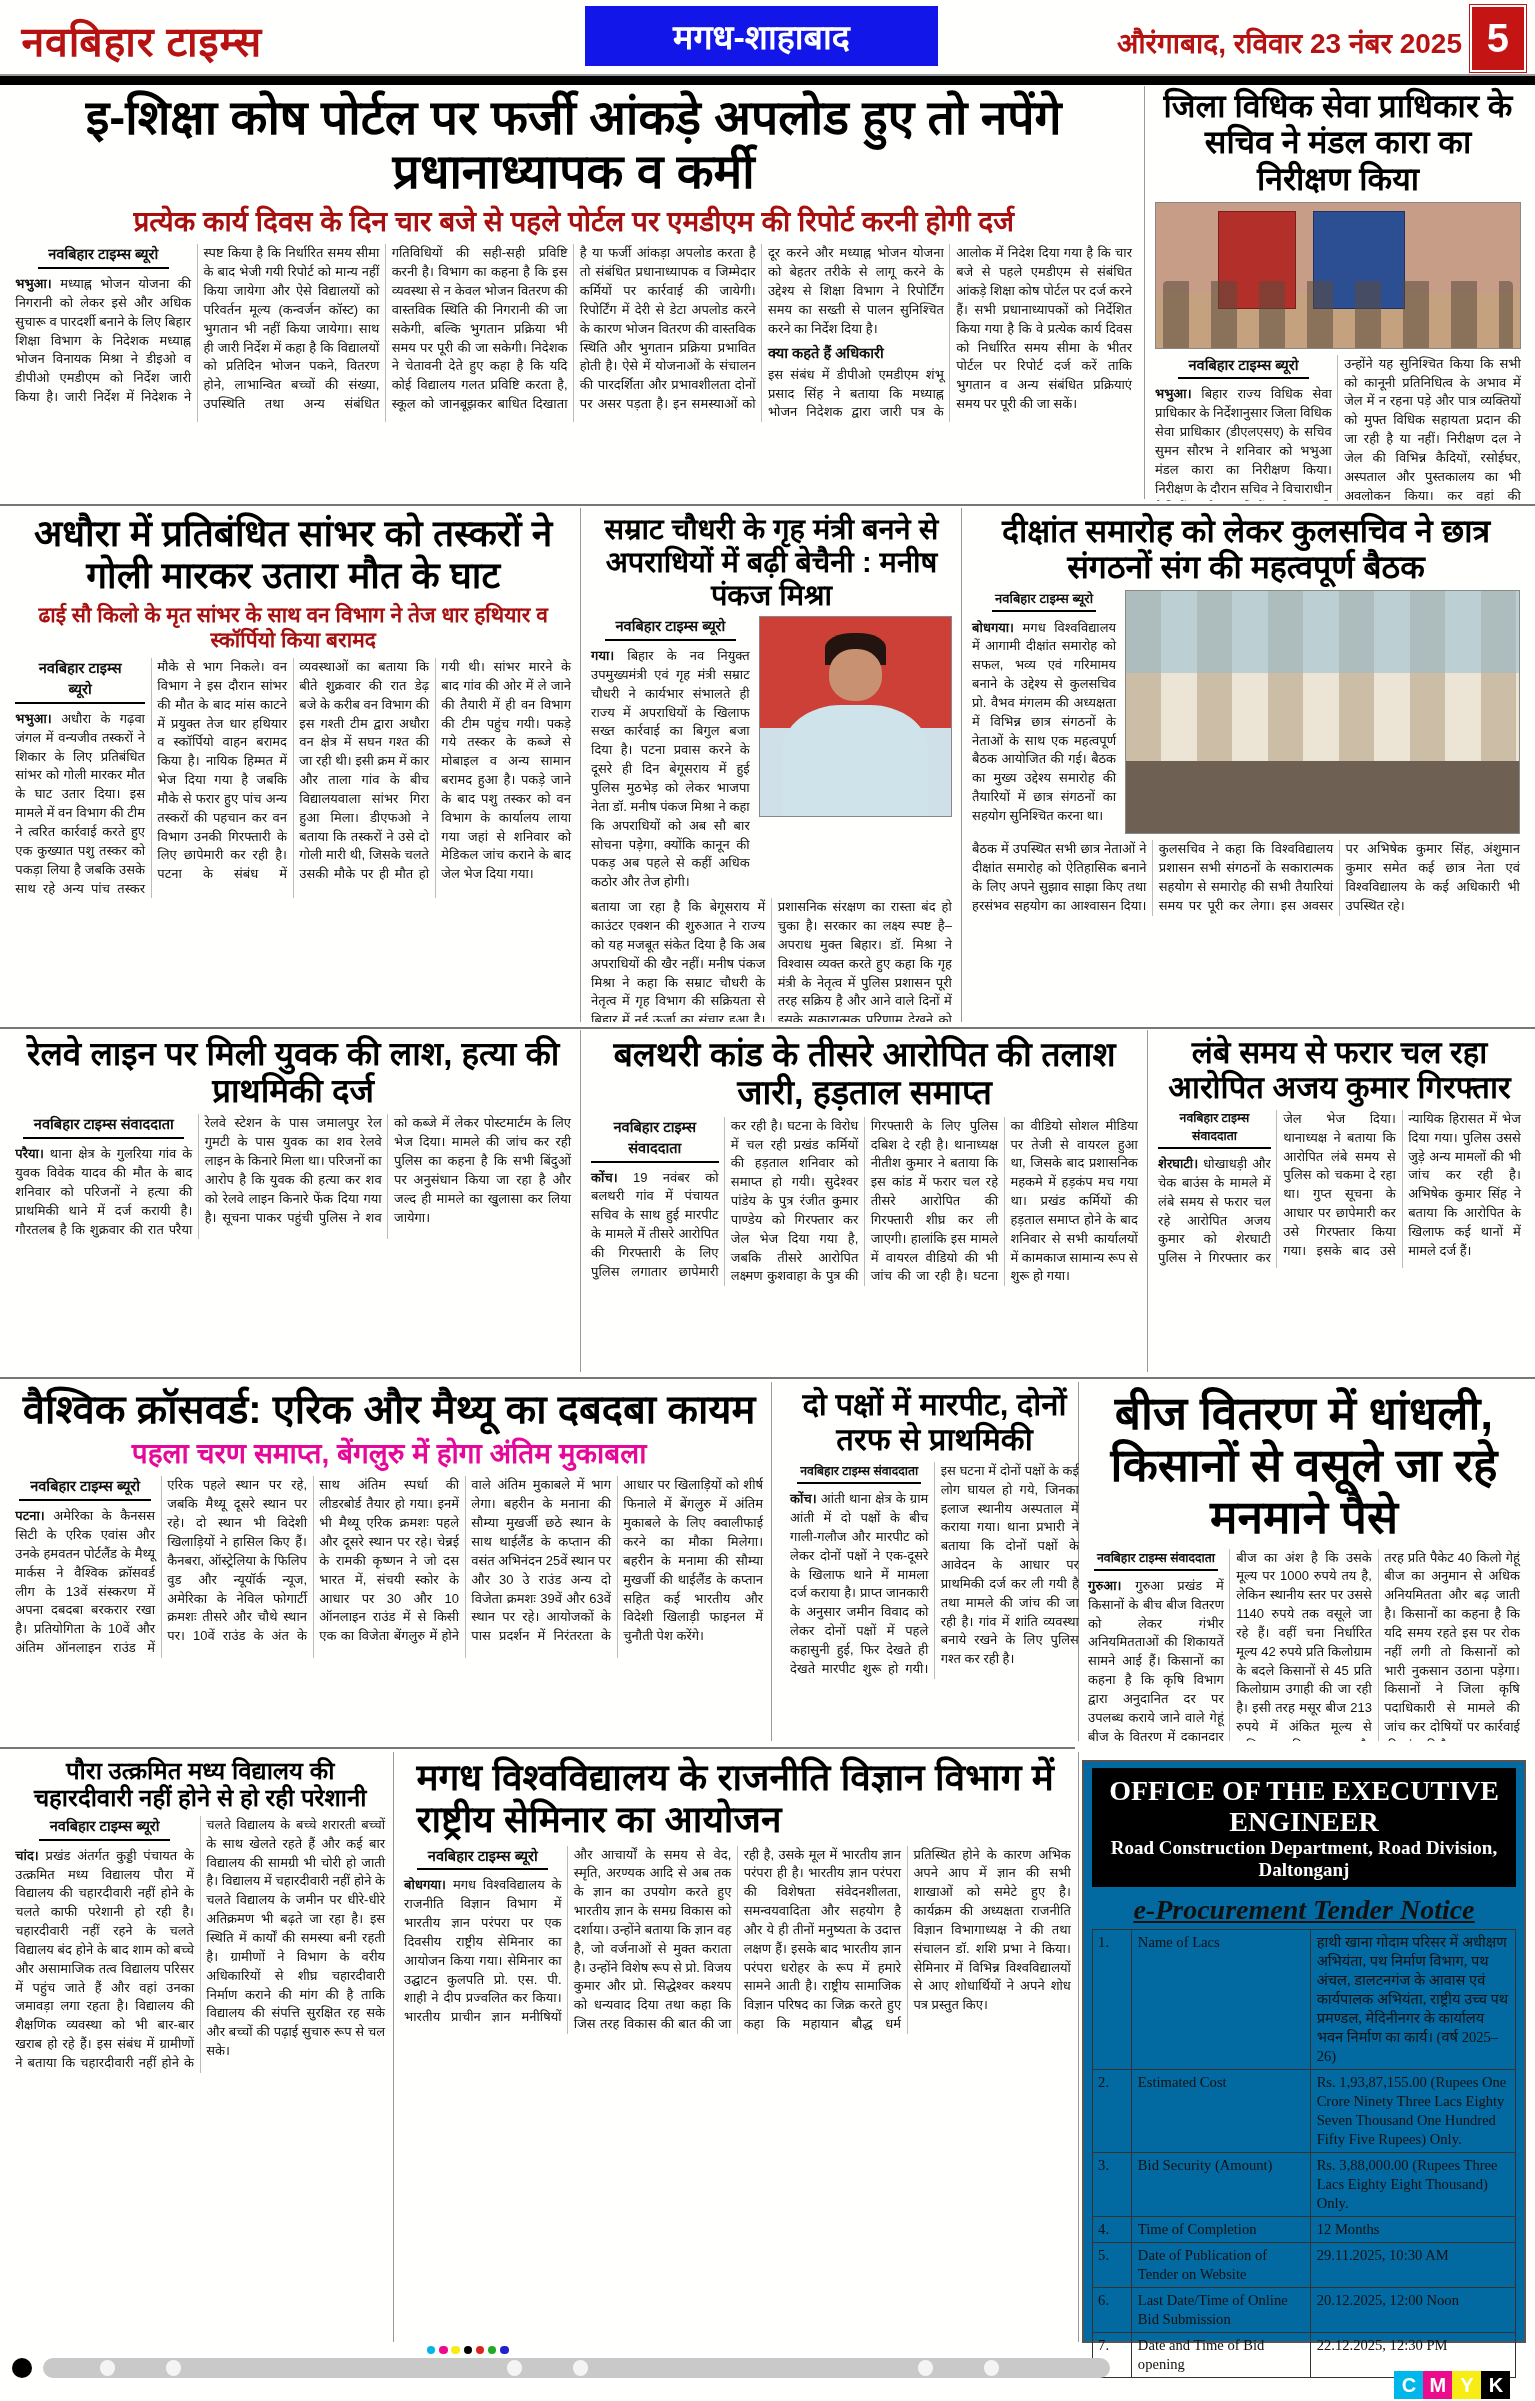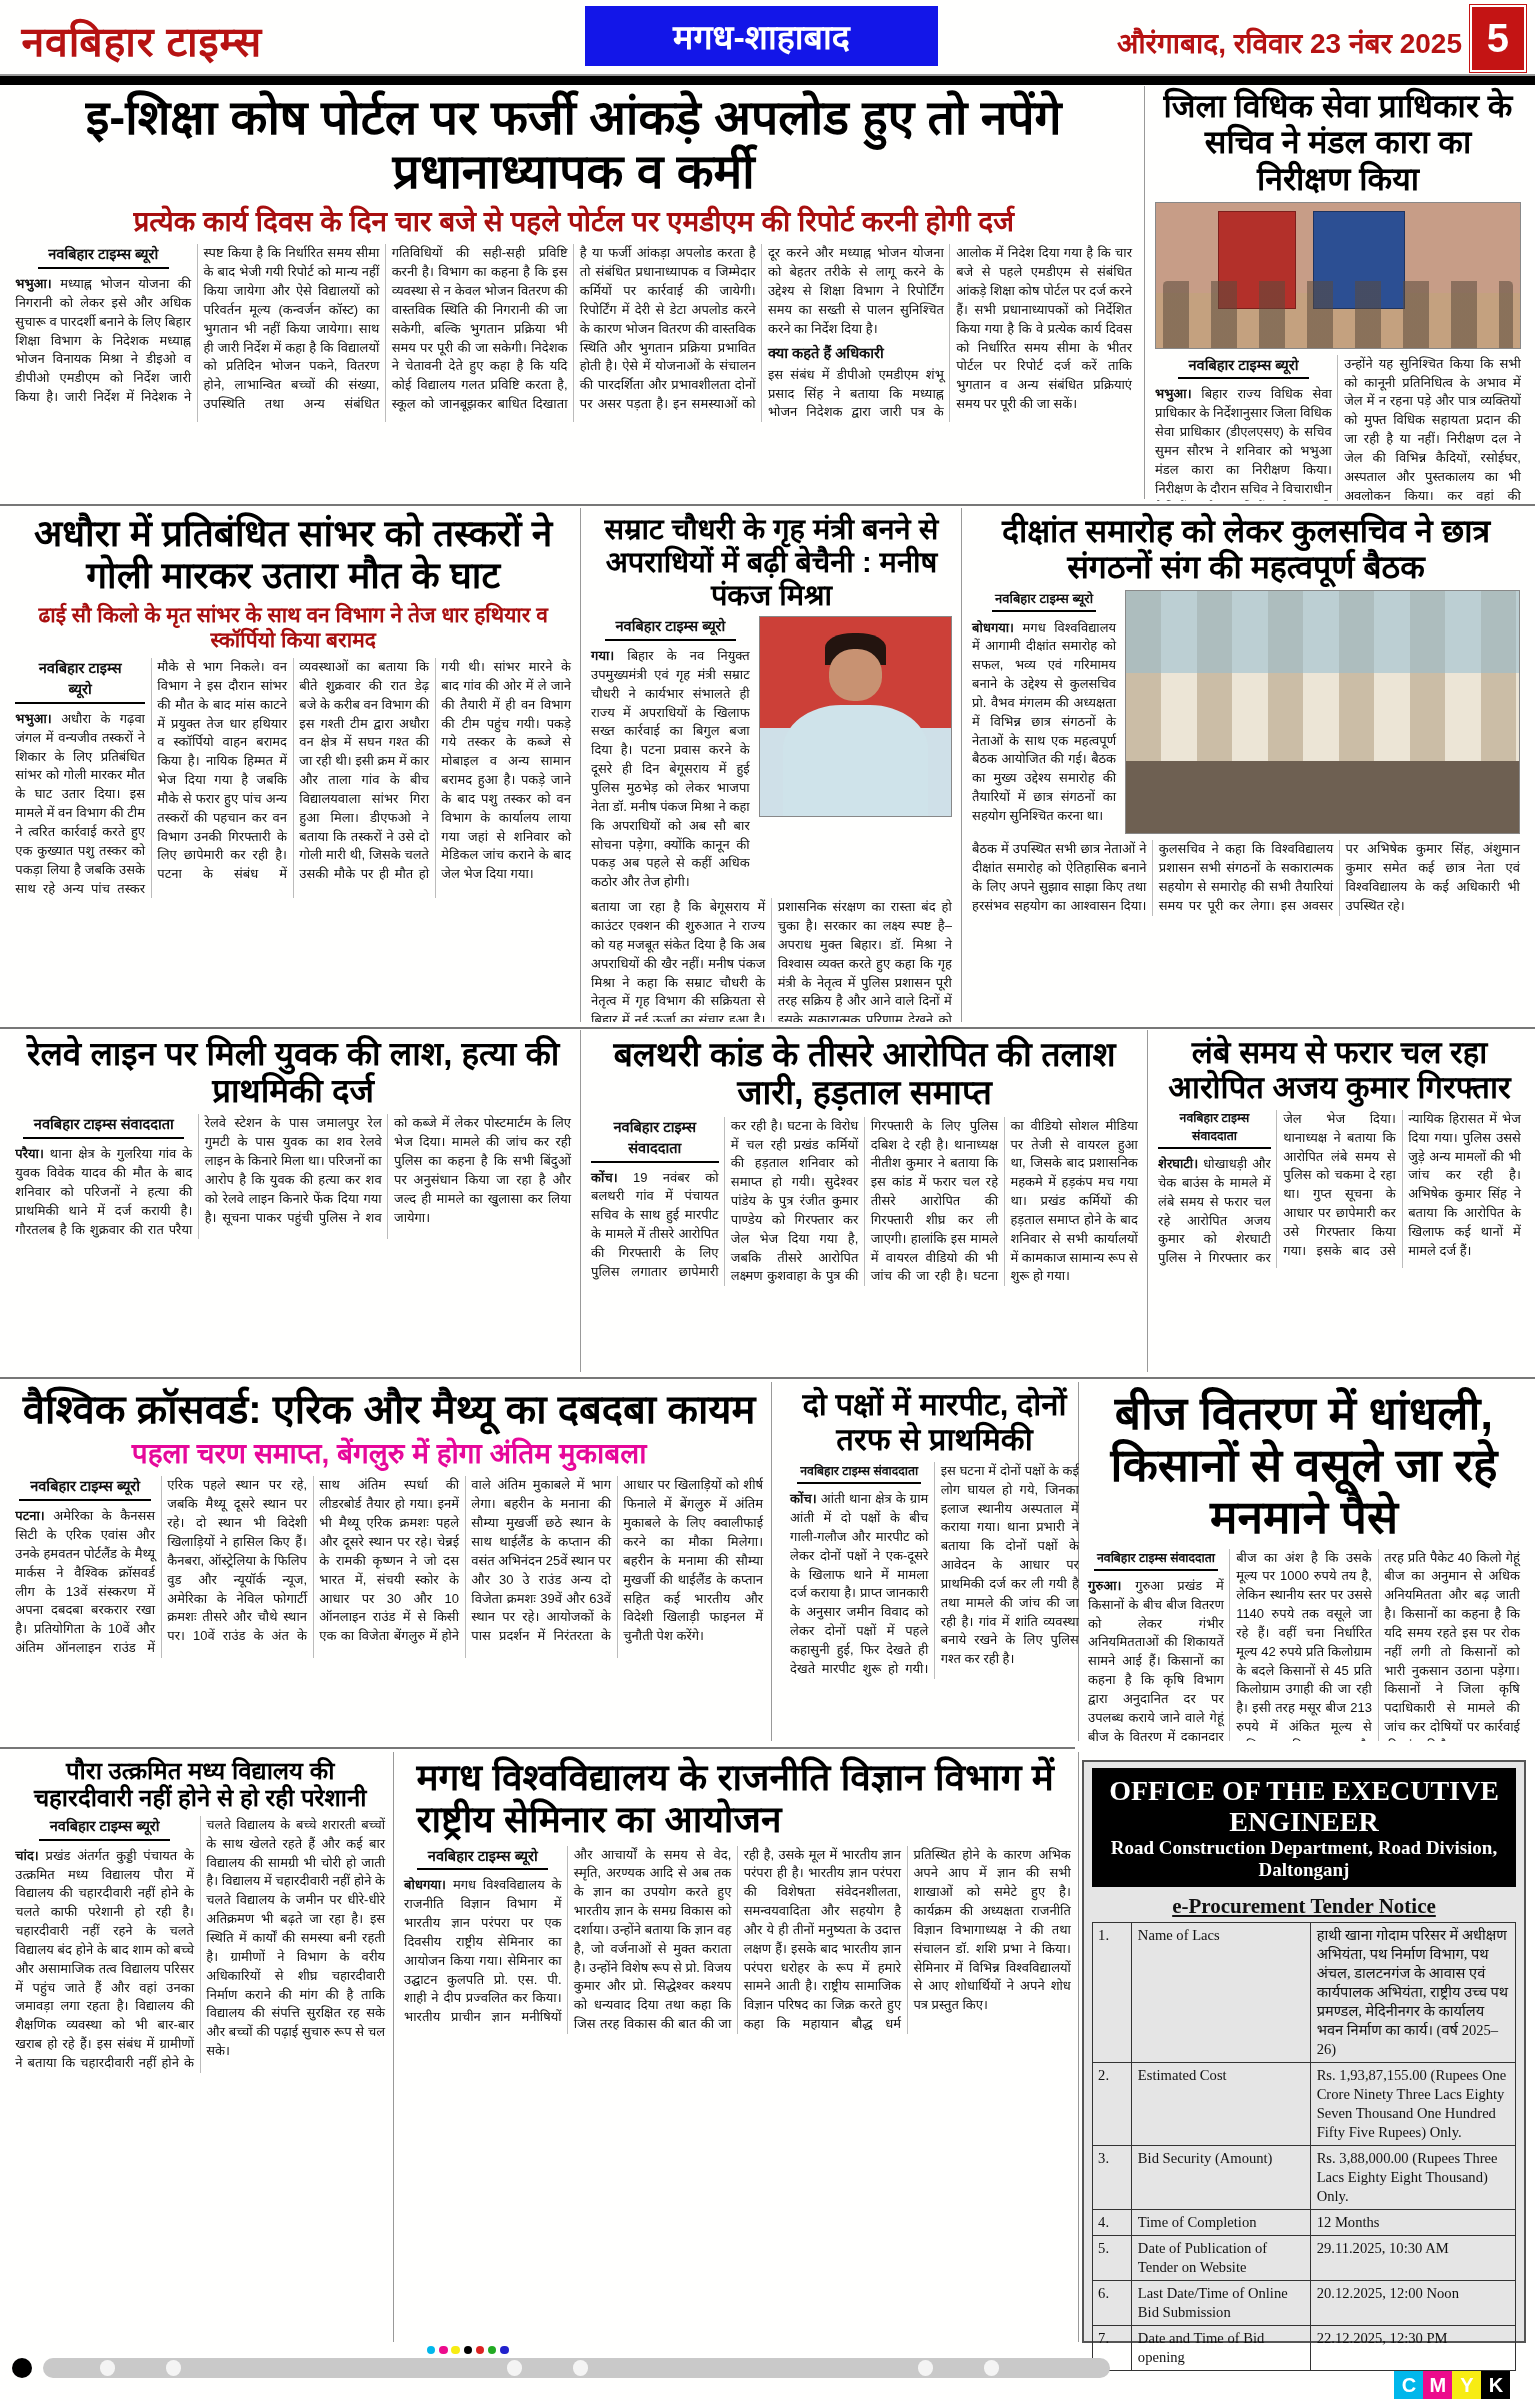--- a/index.html
+++ b/index.html
@@ -38,26 +38,26 @@
   .photo-jail .people{position:absolute;left:2%;bottom:0;width:96%;height:46%;
       background:repeating-linear-gradient(90deg,#5a4a3c 0 26px,transparent 26px 48px);opacity:.55;border-radius:4.6px 4.6px 0 0;}
   .photo-man{background:linear-gradient(180deg,#cc4038 0 56%,#cfe0e8 56% 100%);}
   .photo-man .hair{position:absolute;left:34%;top:8%;width:32%;height:16%;background:#23140f;border-radius:46% 46% 0 0;}
   .photo-man .face{position:absolute;left:36%;top:16%;width:28%;height:26%;background:#c89272;border-radius:46%;}
   .photo-man .shirt{position:absolute;left:12%;top:44%;width:76%;height:56%;background:#cfe3ea;border-radius:40% 40% 0 0;}
   .photo-meet{background:repeating-linear-gradient(90deg,#cbbda6 0 35px,#ece5d6 35px 71px);}
   .photo-meet .glass{position:absolute;left:0;top:0;width:100%;height:34%;background:rgba(150,190,210,.55);}
   .photo-meet .tble{position:absolute;left:0;bottom:0;width:100%;height:30%;background:#6e6052;}
   
-  .tender{position:absolute;border:2.3px solid #555;background:#e5e5e5;box-sizing:border-box;padding:6.1px 7.7px;
+  .tender{position:absolute;border:2.3px solid #555;background:#0369a1;box-sizing:border-box;padding:6.1px 7.7px;
           font-family:"Liberation Serif",serif;}
   .t-head{background:#000;color:#fff;text-align:center;padding:7.7px 3.1px 6.1px;}
   .t-head .l1{font-size:28px;font-weight:800;line-height:1.1;}
   .t-head .l2{font-size:19px;font-weight:700;}
-  .t-title{text-align:center;font-size:21px;font-weight:800;text-decoration:underline;margin:6.1px 0 3.1px;}
+  .t-title{text-align:center;font-size:28px;font-weight:800;text-decoration:underline;margin:6.1px 0 3.1px;font-style:italic;}
   .t-ref{font-size:17px;margin:0 0 4.6px;}
   table.t{width:100%;border-collapse:collapse;font-size:14.6px;}
   table.t td{border:1.2px solid #333;padding:3.1px 5.4px;vertical-align:top;line-height:1.3;}
   table.t td.no{width:28px;}
   table.t td.lbl{width:167px;}
   
   .foot-dot{position:absolute;left:12.3px;top:2358px;width:20px;height:20px;border-radius:50%;background:#000;}
   .foot-bar{position:absolute;left:43px;top:2358px;width:1067px;height:20px;border-radius:10px;background:#c9c9c9;}
   .foot-bar i{position:absolute;top:2.3px;width:15.4px;height:15.4px;border-radius:50%;background:#f4f4f4;display:block;}
   .reg-dots{position:absolute;left:427px;top:2346px;display:flex;gap:3.8px;}

